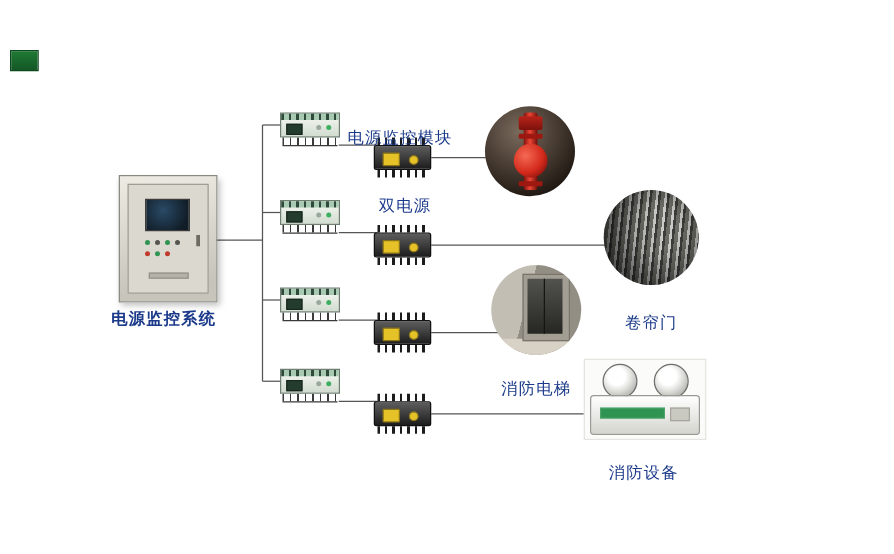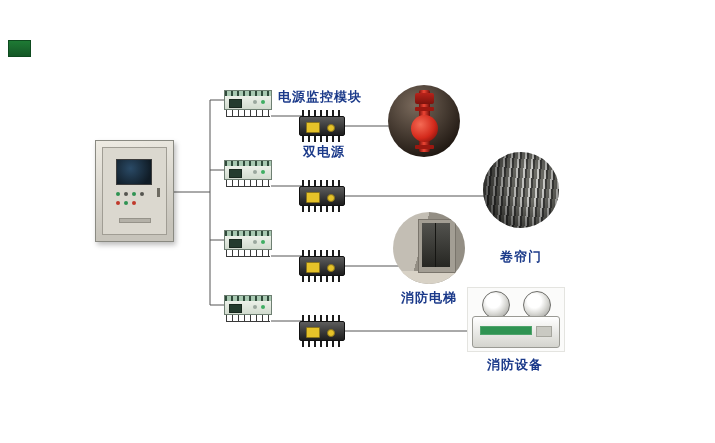--- a/index.html
+++ b/index.html
@@ -36,21 +36,21 @@
   .cab-row{position:absolute;left:13px;height:4px;display:flex;gap:4px;}
   .cab-row.r1{top:44px;} .cab-row.r2{top:53px;}
   .cab-dot{width:4px;height:4px;border-radius:50%;}
   .cab-dot.g{background:#2f9352;} .cab-dot.r{background:#c0392b;} .cab-dot.k{background:#555550;}
   .cab-slot{position:absolute;left:16px;top:70px;width:30px;height:3px;
     background:#b4b1a8;border:1px solid #96938a;}
   .cab-handle{position:absolute;right:6px;top:40px;width:3px;height:9px;background:#6e6b62;}
 
   
   .lbl{position:absolute;z-index:2;color:var(--label-text,#1b3a8a);
-    font-weight:bold;font-size:13px;letter-spacing:1px;white-space:nowrap;}
+    font-weight:normal;font-size:13px;letter-spacing:1px;white-space:nowrap;margin-top:13px;}
   .lbl.center{text-align:center;width:80px;}
   .sys-label{position:absolute;left:71px;top:247px;width:120px;z-index:2;
     color:var(--label-text,#1b3a8a);font-weight:bold;font-size:13px;line-height:18px;
     text-align:center;letter-spacing:1px;}
 
   
   .module{position:absolute;width:48px;z-index:1;}
   .m-body{width:48px;height:20px;box-sizing:border-box;border:1px solid #6e7f72;
     background:linear-gradient(180deg,#f6f8f3,#d2dccf);position:relative;}
   .m-strip{height:5px;background:repeating-linear-gradient(90deg,#2f4a3a 0 2px,var(--module-green,#a8c9b2) 2px 6px);}
@@ -150,20 +150,21 @@
         <span class="cab-dot r"></span>
         <span class="cab-dot g"></span>
         <span class="cab-dot r"></span>
       </div>
       <div class="cab-slot"></div>
       <div class="cab-handle"></div>
     </div>
   </div>
 
   <div class="sys-label">
+    <div>电源监控系统</div>
   </div>
 
   <div class="module" style="left:224px;top:90px">
     <div class="m-body">
       <div class="m-strip"></div>
       <div class="m-screen"></div>
       <div class="m-led"></div>
       <div class="m-led2"></div>
     </div>
     <div class="m-pins"></div>
@@ -254,17 +255,17 @@
     <div class="em-lamp left"></div>
     <div class="em-lamp right"></div>
     <div class="em-base">
       <div class="em-stripe"></div>
       <div class="em-tag"></div>
     </div>
   </div>
 
   <div class="lbl" style="left:278px;top:88px">电源监控模块</div>
   <div class="lbl" style="left:303px;top:143px">双电源</div>
-  <div class="lbl center" style="left:481px;top:248px">卷帘门</div>
+  <div class="lbl center" style="left:481px;top:236px">卷帘门</div>
   <div class="lbl center" style="left:389px;top:289px">消防电梯</div>
   <div class="lbl center" style="left:475px;top:356px">消防设备</div>
 
 </div>
 
 </body></html>

